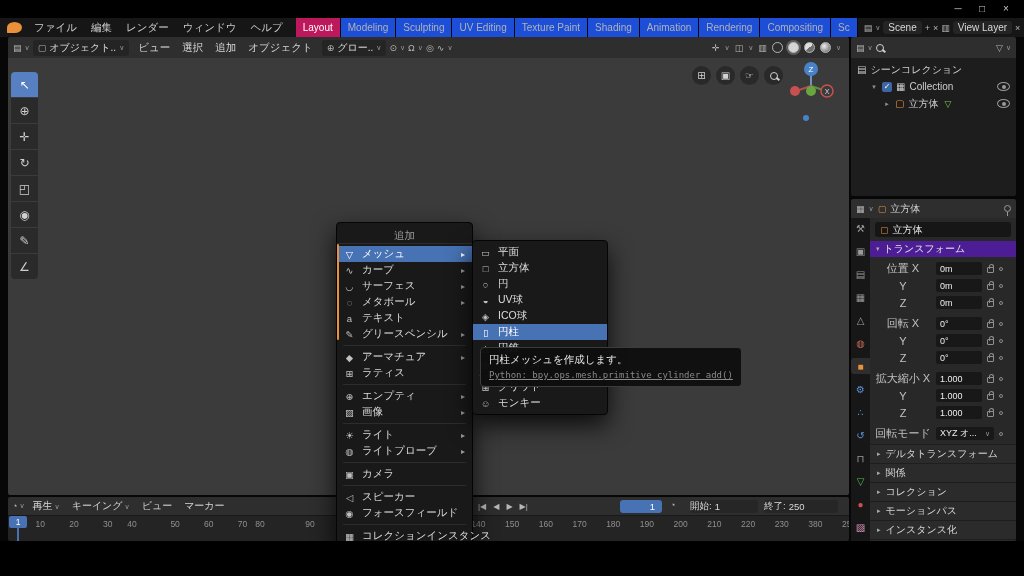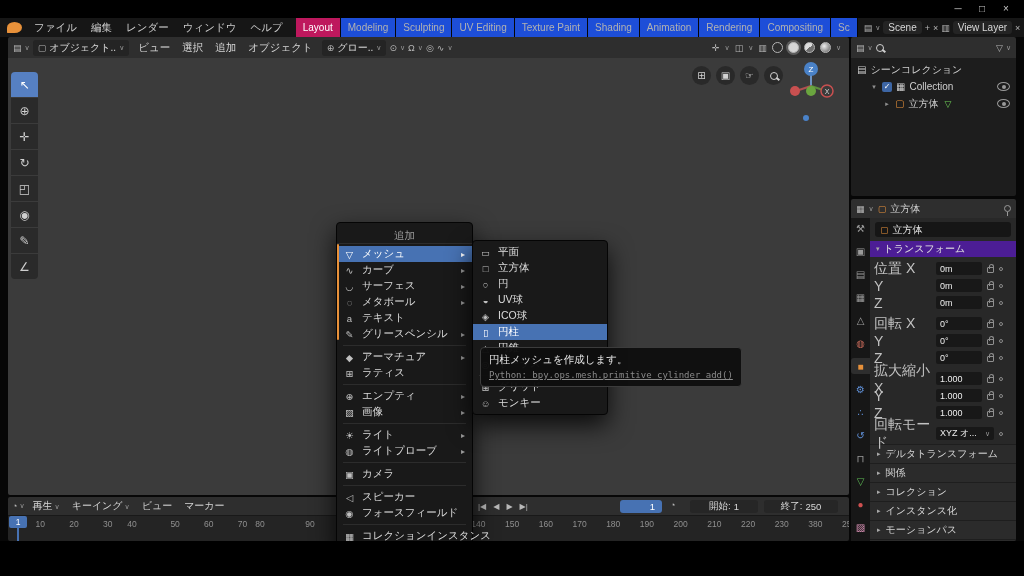--- a/index.html
+++ b/index.html
@@ -66,21 +66,21 @@
   .tooltip .tt2{font-size:9px;color:#8a8a8a;margin-top:3px;font-family:"DejaVu Sans Mono","Liberation Mono",monospace;text-decoration:underline;}
 
   
   .timeline-ed{position:absolute;left:8px;top:479px;width:841px;height:44px;}
   .tl-header{position:absolute;left:0;right:0;top:0;height:18px;background:#2e2e2e;display:flex;align-items:center;gap:2px;padding:0 4px;border-radius:2px 2px 0 0;}
   .tl-header .hmenu{line-height:18px;font-size:10px;}
   .playback{position:absolute;left:470px;top:0;height:18px;display:flex;align-items:center;gap:7px;}
   .pbtn{font-size:8px;color:#b8b8b8;}
   .cur-frame{position:absolute;left:612px;top:2.5px;width:42px;height:13px;background:#4772b3;border-radius:3px;color:#fff;font-size:9.5px;display:flex;align-items:center;justify-content:flex-end;padding-right:7px;}
   .clock-ic{position:absolute;left:662px;top:3px;font-size:9px;color:#b5b5b5;}
-  .range-field{position:absolute;top:2.5px;height:13px;background:#262626;border-radius:3px;font-size:9.5px;color:#d8d8d8;display:flex;align-items:center;justify-content:center;gap:3px;}
+  .range-field{position:absolute;top:2.5px;height:13px;background:#262626;border-radius:3px;font-size:9.5px;color:#d8d8d8;display:flex;align-items:center;gap:3px;}
   .rf-start{left:682px;width:68px;}
   .rf-end{left:756px;width:74px;}
   .tl-ruler{position:absolute;left:0;right:0;top:18px;height:26px;background:#242424;border-top:1px solid #191919;overflow:hidden;border-radius:0 0 2px 2px;}
   .rnum{position:absolute;top:3px;transform:translateX(-50%);font-size:8.5px;color:#8f8f8f;}
   .ph-line{position:absolute;left:9px;top:0;width:2px;height:26px;background:#4772b3;}
   .ph-tab{position:absolute;left:1px;top:0;width:18px;height:12px;background:#4772b3;border-radius:2px;color:#fff;font-size:8.5px;display:flex;align-items:center;justify-content:center;}
 
   
   .outliner-ed{position:absolute;left:851px;top:19px;width:165px;height:159px;}
   .outliner-body{position:absolute;left:0;right:0;top:21px;bottom:0;background:#1d1d1d;padding-top:3px;border-radius:0 0 2px 2px;}
@@ -100,21 +100,21 @@
   .props-tabs{position:absolute;left:0;top:19px;bottom:0;width:19px;background:#171717;display:flex;flex-direction:column;align-items:center;gap:7px;padding-top:2px;}
   .ptab{width:19px;height:16px;display:flex;align-items:center;justify-content:center;font-size:10px;}
   .ptab.active{background:#2e2e2e;border-radius:3px 0 0 3px;}
   .props-content{position:absolute;left:19px;right:0;top:19px;bottom:0;background:#282828;overflow:hidden;border-radius:0 0 2px 0;}
   .name-field{margin:4px 5px 2px;height:15px;background:#161616;border-radius:3px;display:flex;align-items:center;gap:4px;padding:0 5px;font-size:10px;color:#e8e8e8;}
   .panel-header{display:flex;gap:4px;align-items:center;height:16px;background:#4c1d95;font-size:10px;color:#e2e2e2;padding:0 6px;margin-top:4px;}
   .pcaret{font-size:7px;color:#a8a8a8;}
   .trows{padding:3px 4px 2px;}
   .trow{display:flex;align-items:center;height:17px;}
   .trow.gap{margin-top:4px;}
-  .tlabel{width:58px;text-align:left;font-size:14px;color:#c2c2c2;margin-right:4px;flex:none;}
+  .tlabel{width:58px;text-align:center;font-size:11px;color:#c2c2c2;margin-right:4px;flex:none;}
   .tfield{width:46px;height:13px;background:#181818;border-radius:2px;font-size:9px;color:#ededed;display:flex;align-items:center;padding:0 4px;}
   .tfield.wide{width:58px;justify-content:space-between;}
   .icon-lock{position:relative;width:7px;height:6px;border:1px solid #8f8f8f;border-radius:1px;margin-left:5px;margin-top:3px;flex:none;}
   .icon-lock::before{content:'';position:absolute;top:-4px;left:0.5px;width:3px;height:4px;border:1px solid #8f8f8f;border-bottom:none;border-radius:3px 3px 0 0;}
   .tdot{width:4px;height:4px;border:1px solid #8b8b8b;border-radius:50%;margin-left:5px;flex:none;}
   .psec{display:flex;align-items:center;gap:5px;height:19px;padding:0 7px;border-top:1px solid #1e1e1e;background:#2b2b2b;font-size:10px;color:#d5d5d5;white-space:nowrap;}
   .icon-pin{position:relative;width:7px;height:7px;border:1px solid #9a9a9a;border-radius:50%;margin-left:auto;}
   .icon-pin::after{content:'';position:absolute;left:2.4px;top:6px;width:1px;height:4px;background:#9a9a9a;}
 </style>
 </head>
@@ -587,24 +587,24 @@
           <div class="psec">
             <span class="pcaret">▸</span>
             <span class="slabel">関係</span>
           </div>
           <div class="psec">
             <span class="pcaret">▸</span>
             <span class="slabel">コレクション</span>
           </div>
           <div class="psec">
             <span class="pcaret">▸</span>
-            <span class="slabel">インスタンス化</span>
+            <span class="slabel">モーションパス</span>
           </div>
           <div class="psec">
             <span class="pcaret">▸</span>
-            <span class="slabel">モーションパス</span>
+            <span class="slabel">インスタンス化</span>
           </div>
           <div class="psec"></div>
         </div>
     </div>
   </div>
 
 </div>
 
 </body></html>

